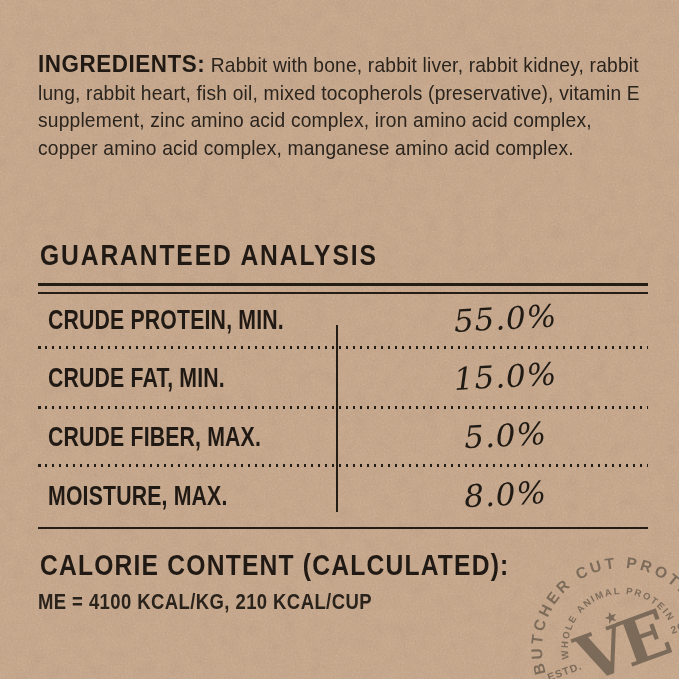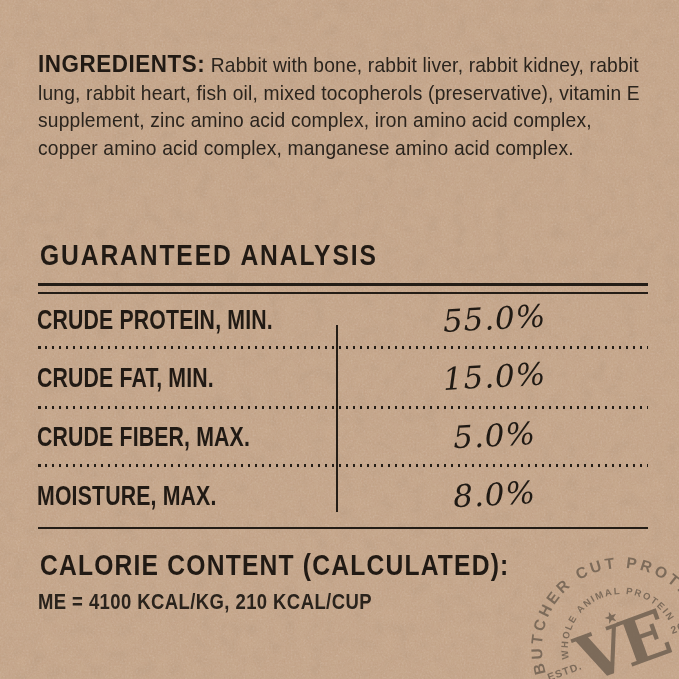--- a/index.html
+++ b/index.html
@@ -44,21 +44,21 @@
   .rule-double{left:38px;top:283px;width:610px;height:6px;
     border-top:3px solid var(--ink);border-bottom:2px solid var(--ink);}
   .rule-bottom{left:38px;top:527px;width:610px;height:2px;background:var(--ink);}
   .dotted{
     left:38px;width:610px;height:3px;
     background:repeating-linear-gradient(to right,var(--ink) 0 2.5px,transparent 2.5px 7px);
   }
   .vrule{left:336px;top:325px;width:2px;height:187px;background:var(--ink);}
 
   
-  .ga-row{left:33px;width:610px;height:42px;}
+  .ga-row{left:44px;width:610px;height:42px;}
   .ga-label{
     position:absolute;left:4px;top:50%;white-space:nowrap;
     transform:translateY(-50%) scaleX(0.76);transform-origin:left center;
     font-weight:bold;font-size:28px;letter-spacing:0.2px;color:#211a14;
   }
   .ga-value{
     position:absolute;left:299px;right:0;top:50%;
     transform:translateY(-54%) rotate(-3deg);
     text-align:center;padding-left:14px;
     font-family:"DejaVu Serif",serif;font-style:italic;font-size:31px;

